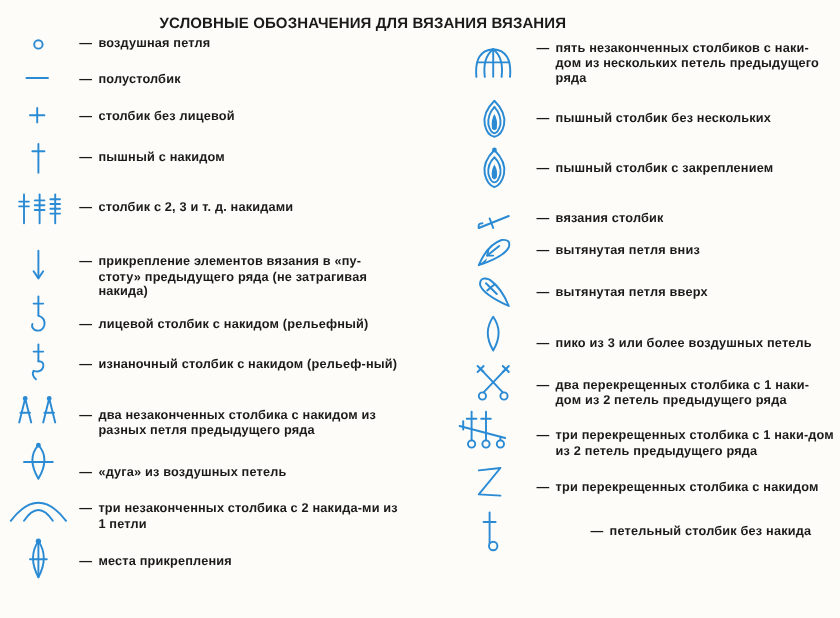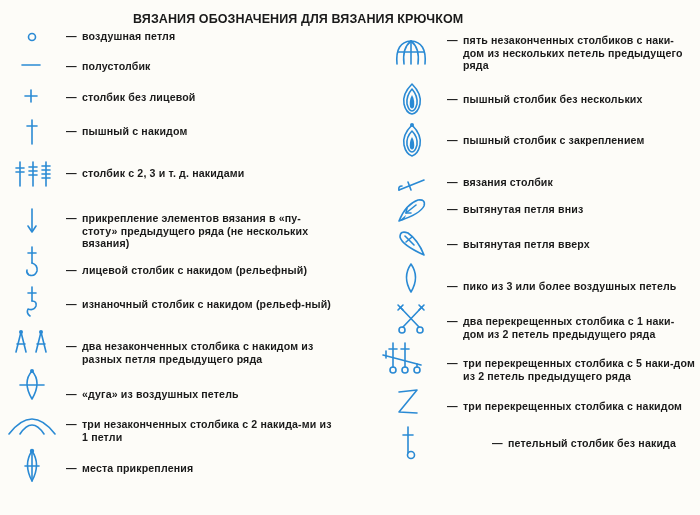--- a/index.html
+++ b/index.html
@@ -18,21 +18,21 @@
     letter-spacing:0.15px;
   }
   .lbl .dash { position:absolute; left:0; top:0; }
   .lbl .txt { display:block; padding-left:16px; }
   .stroke { stroke:#2a8ad4; fill:none; stroke-width:1.6; stroke-linecap:round; stroke-linejoin:round; }
   .fillb { fill:#2a8ad4; }
 </style>
 </head>
 <body>
 
-<div class="title">ВЯЗАНИЯ ОБОЗНАЧЕНИЯ ДЛЯ ВЯЗАНИЯ КРЮЧКОМ</div>
+<div class="title">УСЛОВНЫЕ ОБОЗНАЧЕНИЯ ДЛЯ ВЯЗАНИЯ ВЯЗАНИЯ</div>
 
 <div class="icon" style="left:24px;top:30px">
   <svg width="16" height="14">
       <circle class="stroke" cx="8" cy="7" r="3.5"></circle>
     </svg>
 </div>
 <div class="icon" style="left:18px;top:60px">
   <svg width="26" height="10">
       <line class="stroke" x1="4" y1="5" x2="22" y2="5"></line>
     </svg>
@@ -132,21 +132,21 @@
 <div class="lbl" style="left:66px;top:125px;width:280px">
     <span class="dash">—</span>
     <span class="txt">пышный с накидом</span>
   </div>
 <div class="lbl" style="left:66px;top:167px;width:280px">
     <span class="dash">—</span>
     <span class="txt">столбик с 2, 3 и т. д. накидами</span>
   </div>
 <div class="lbl" style="left:66px;top:212px;width:265px">
     <span class="dash">—</span>
-    <span class="txt">прикрепление элементов вязания в «пу-стоту» предыдущего ряда (не нескольких вязания)</span>
+    <span class="txt">прикрепление элементов вязания в «пу-стоту» предыдущего ряда (не затрагивая накида)</span>
   </div>
 <div class="lbl" style="left:66px;top:264px;width:290px">
     <span class="dash">—</span>
     <span class="txt">лицевой столбик с накидом (рельефный)</span>
   </div>
 <div class="lbl" style="left:66px;top:298px;width:275px">
     <span class="dash">—</span>
     <span class="txt">изнаночный столбик с накидом (рельеф-ный)</span>
   </div>
 <div class="lbl" style="left:66px;top:340px;width:265px">
@@ -282,21 +282,21 @@
 <div class="lbl" style="left:447px;top:280px;width:248px">
     <span class="dash">—</span>
     <span class="txt">пико из 3 или более воздушных петель</span>
   </div>
 <div class="lbl" style="left:447px;top:315px;width:248px">
     <span class="dash">—</span>
     <span class="txt">два перекрещенных столбика с 1 наки-дом из 2 петель предыдущего ряда</span>
   </div>
 <div class="lbl" style="left:447px;top:357px;width:248px">
     <span class="dash">—</span>
-    <span class="txt">три перекрещенных столбика с 5 наки-дом из 2 петель предыдущего ряда</span>
+    <span class="txt">три перекрещенных столбика с 1 наки-дом из 2 петель предыдущего ряда</span>
   </div>
 <div class="lbl" style="left:447px;top:400px;width:248px">
     <span class="dash">—</span>
     <span class="txt">три перекрещенных столбика с накидом</span>
   </div>
 <div class="lbl" style="left:492px;top:437px;width:205px">
     <span class="dash">—</span>
     <span class="txt">петельный столбик без накида</span>
   </div>
 

